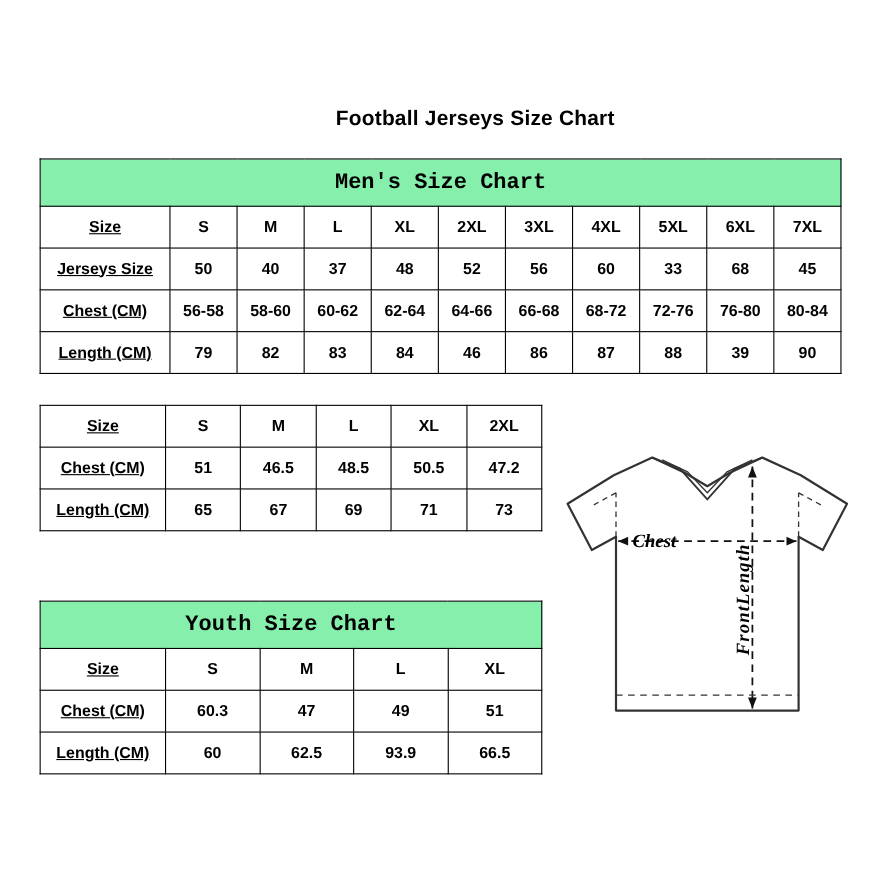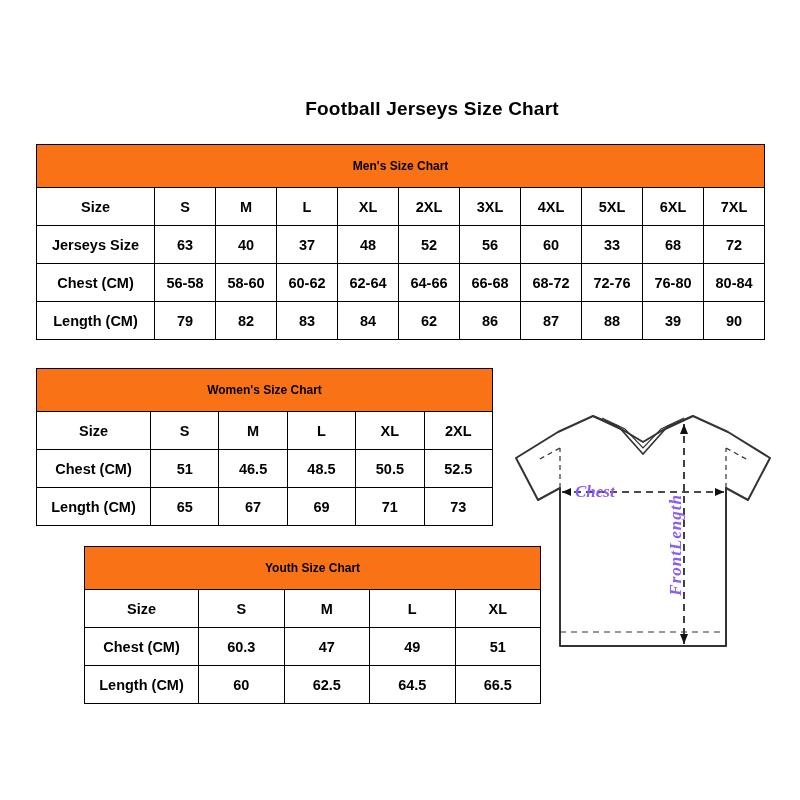--- a/index.html
+++ b/index.html
@@ -43,27 +43,29 @@
     text-align: center;
     vertical-align: middle;
     font-size: 14.5px;
     font-weight: bold;
     padding: 0;
     height: 37px;
     background: #ffffff;
     white-space: nowrap;
   }
   table.size-table tr.header-row td {
-    background: #f97316;
-    font-size: 12px;
+    background: #86efac;
+    font-size: 20px;
     font-weight: bold;
     height: 42px;
+    font-family: Liberation Mono, monospace;
   }
   .label-col {
     font-weight: bold;
+    text-decoration: underline;
   }
 
   
   #mens-table {
     left: 36px;
     top: 144px;
     width: 728px;
   }
   #mens-table col.c0 { width: 118px; }
   #mens-table col.cx { width: 61px; }
@@ -75,40 +77,39 @@
     width: 456px;
   }
   #womens-table col.c0 { width: 114px; }
   #womens-table col.cx { width: 68.4px; }
 
   
   #youth-table {
     left: 36px;
     top: 546px;
     width: 456px;
-    margin-left: 48px;
   }
   #youth-table col.c0 { width: 114px; }
   #youth-table col.cx { width: 85.5px; }
 
   
   #shirt-diagram {
     position: absolute;
     left: 498px;
     top: 396px;
     width: 290px;
     height: 290px;
   }
   .diagram-label {
     position: absolute;
     font-family: "Liberation Serif", serif;
     font-style: italic;
     font-weight: bold;
     font-size: 17px;
-    color: #8b5cf6;
+    color: #000000;
   }
   #chest-label {
     left: 77px;
     top: 86px;
   }
   #front-length-label {
     left: 168px;
     top: 98px;
     writing-mode: vertical-rl;
     text-orientation: mixed;
@@ -150,88 +151,85 @@
         <td>XL</td>
         <td>2XL</td>
         <td>3XL</td>
         <td>4XL</td>
         <td>5XL</td>
         <td>6XL</td>
         <td>7XL</td>
       </tr>
       <tr>
         <td class="label-col">Jerseys Size</td>
-        <td>63</td>
+        <td>50</td>
         <td>40</td>
         <td>37</td>
         <td>48</td>
         <td>52</td>
         <td>56</td>
         <td>60</td>
         <td>33</td>
         <td>68</td>
-        <td>72</td>
+        <td>45</td>
       </tr>
       <tr>
         <td class="label-col">Chest (CM)</td>
         <td>56-58</td>
         <td>58-60</td>
         <td>60-62</td>
         <td>62-64</td>
         <td>64-66</td>
         <td>66-68</td>
         <td>68-72</td>
         <td>72-76</td>
         <td>76-80</td>
         <td>80-84</td>
       </tr>
       <tr>
         <td class="label-col">Length (CM)</td>
         <td>79</td>
         <td>82</td>
         <td>83</td>
         <td>84</td>
-        <td>62</td>
+        <td>46</td>
         <td>86</td>
         <td>87</td>
         <td>88</td>
         <td>39</td>
         <td>90</td>
       </tr>
     </tbody>
   </table>
 
   <table class="size-table" id="womens-table">
     <colgroup>
       <col class="c0">
         <col class="cx">
         <col class="cx">
         <col class="cx">
         <col class="cx">
         <col class="cx">
     </colgroup>
     <tbody>
-      <tr class="header-row">
-        <td colspan="6">Women's Size Chart</td>
-      </tr>
       <tr>
         <td class="label-col">Size</td>
         <td>S</td>
         <td>M</td>
         <td>L</td>
         <td>XL</td>
         <td>2XL</td>
       </tr>
       <tr>
         <td class="label-col">Chest (CM)</td>
         <td>51</td>
         <td>46.5</td>
         <td>48.5</td>
         <td>50.5</td>
-        <td>52.5</td>
+        <td>47.2</td>
       </tr>
       <tr>
         <td class="label-col">Length (CM)</td>
         <td>65</td>
         <td>67</td>
         <td>69</td>
         <td>71</td>
         <td>73</td>
       </tr>
     </tbody>
@@ -260,21 +258,21 @@
         <td class="label-col">Chest (CM)</td>
         <td>60.3</td>
         <td>47</td>
         <td>49</td>
         <td>51</td>
       </tr>
       <tr>
         <td class="label-col">Length (CM)</td>
         <td>60</td>
         <td>62.5</td>
-        <td>64.5</td>
+        <td>93.9</td>
         <td>66.5</td>
       </tr>
     </tbody>
   </table>
 
   <div id="shirt-diagram">
     <svg width="290" height="290" viewBox="0 0 290 290">
 
       <path d="M95,20 L60,36 L18,62 L40,104 L62,92 L62,250 L228,250 L228,92 L250,104 L272,62 L230,36 L195,20
                L165,34 L145,46 L125,34 Z" fill="#ffffff" stroke="#333333" stroke-width="2" stroke-linejoin="round"></path>

